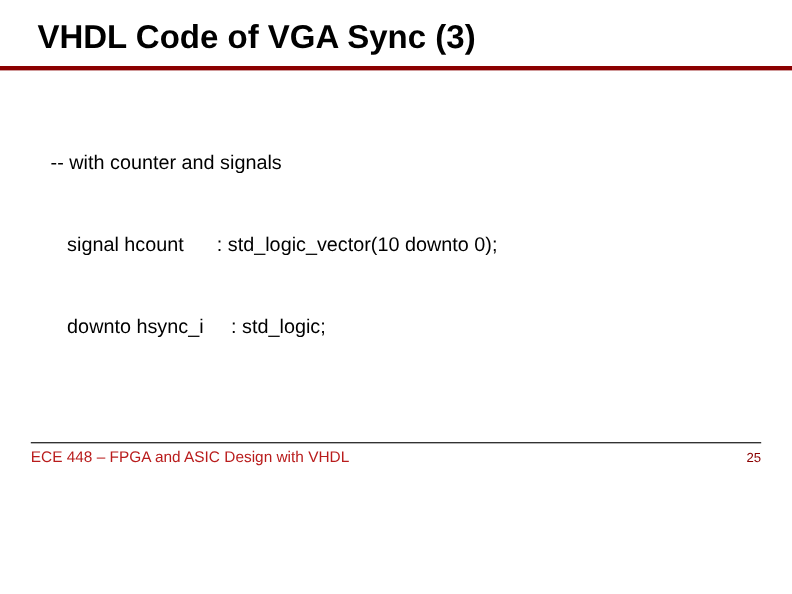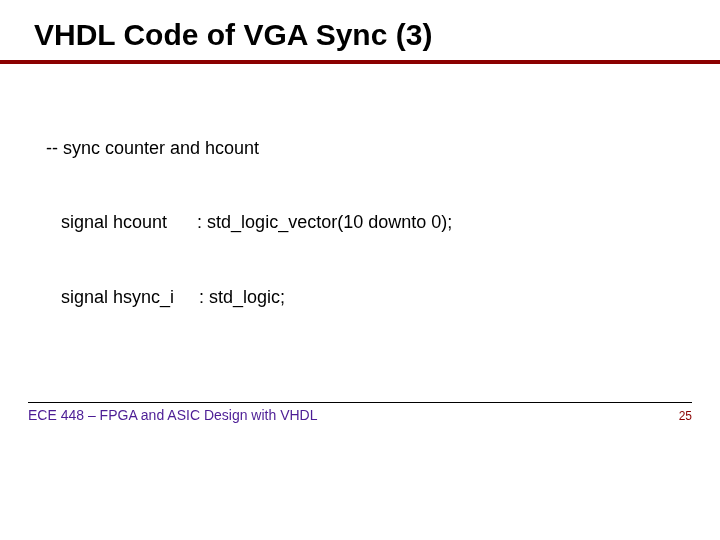--- a/index.html
+++ b/index.html
@@ -39,34 +39,34 @@
     height: 1px;
     background: #000;
     margin-bottom: 4px;
   }
   .footer-row {
     display: flex;
     justify-content: space-between;
     align-items: baseline;
     font-size: 14px;
   }
-  .footer-left { color: #4c1d95; }
+  .footer-left { color: #b91c1c; }
   .footer-right { color: #8b0000; font-size: 12px; }
 </style>
 </head>
 <body>
 
 <div class="slide">
   <div class="title">VHDL Code of VGA Sync (3)</div>
   <div class="rule"></div>
 
   <div class="code-block">
-    <div>-- sync counter and hcount</div>
+    <div>-- with counter and signals</div>
     <div>   signal hcount      : std_logic_vector(10 downto 0);</div>
-    <div>   signal hsync_i     : std_logic;</div>
+    <div>   downto hsync_i     : std_logic;</div>
     
     
     
   </div>
 
   <div class="footer">
     <div class="footer-rule"></div>
     <div class="footer-row">
       <span class="footer-left">ECE 448 – FPGA and ASIC Design with VHDL</span>
       <span class="footer-right">25</span>

